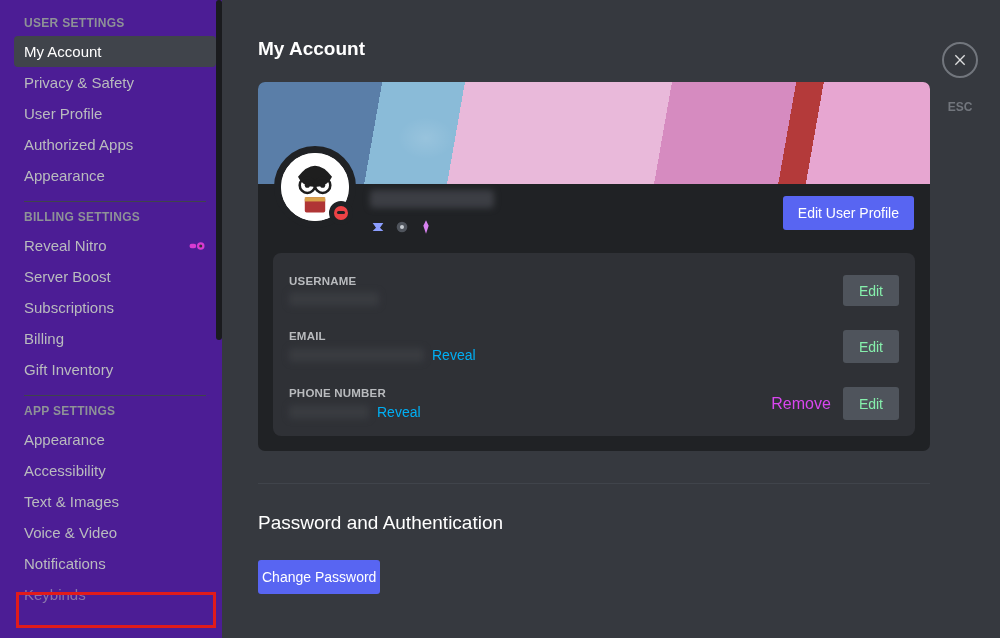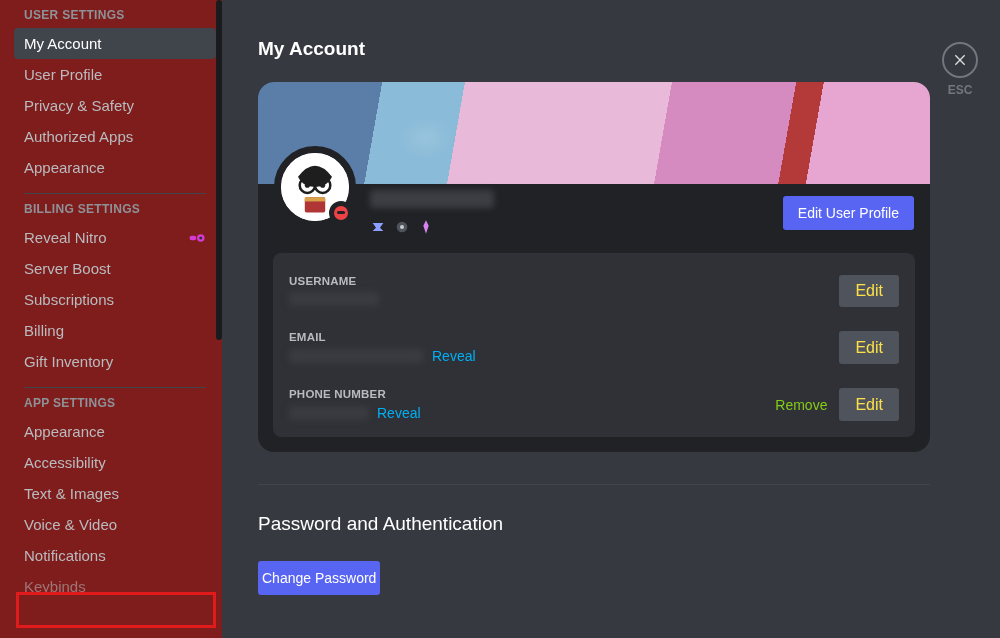--- a/index.html
+++ b/index.html
@@ -1,38 +1,38 @@
 <!DOCTYPE html>
 <html><head>
 <meta charset="utf-8">
 <style>
   *{box-sizing:border-box;margin:0;padding:0;font-family:"Segoe UI","Helvetica Neue",Arial,sans-serif;}
   html,body{width:1000px;height:638px;overflow:hidden;background:#36393f;color:#dcddde;}
   .app{display:flex;width:100%;height:100%;}
   
-  .sidebar{flex:0 0 222px;background:#7f1d1d;height:100%;overflow-y:auto;padding:0 6px 12px 14px;position:relative;}
+  .sidebar{flex:0 0 222px;background:#4c1d95;height:100%;overflow-y:auto;padding:8px 6px 12px 14px;position:relative;}
   .sidebar::-webkit-scrollbar{width:8px;background:#2f3136;}
   .sidebar::-webkit-scrollbar-thumb{background:#202225;border-radius:4px;}
   .sidebar-scrollthumb{position:absolute;right:0;top:0;width:6px;height:340px;background:#1a1b1e;border-radius:3px;}
   .section-header{font-size:12px;font-weight:700;color:#8e9297;letter-spacing:.3px;margin:8px 0 6px 10px;}
   .side-item{display:flex;align-items:center;font-size:15px;color:#b9bbbe;padding:7px 10px;border-radius:4px;cursor:pointer;position:relative;}
   .side-item.selected{background:#40444b;color:#fff;}
   .side-item .badge-nitro{margin-left:auto;display:flex;align-items:center;color:#d73bd1;}
   .divider{height:1px;background:#40444b;margin:10px 10px 8px 10px;}
   .highlight-box{position:absolute;border:3px solid #e11b1b;pointer-events:none;}
   
   .content{flex:1;position:relative;height:100%;overflow:hidden;background:#36393f;}
   .content-inner{padding:38px 70px 0 36px;height:100%;overflow-y:auto;}
   h2.page-title{font-size:19px;font-weight:600;color:#fff;margin-bottom:22px;}
-  .close-col{position:absolute;top:42px;right:22px;display:flex;flex-direction:column;align-items:center;gap:5px;}
+  .close-col{position:absolute;top:42px;right:22px;display:flex;flex-direction:column;align-items:center;gap:22px;}
   .close-btn{width:36px;height:36px;border:2px solid #72767d;border-radius:50%;display:flex;align-items:center;justify-content:center;color:#dcddde;cursor:pointer;}
   .close-btn svg{width:16px;height:16px;stroke:#dcddde;stroke-width:2;}
   .esc{font-size:12px;color:#72767d;font-weight:600;}
   
-  .profile-card{background:#202225;border-radius:16px;overflow:hidden;}
+  .profile-card{background:#202225;border-radius:7px;overflow:hidden;}
   .banner{height:102px;position:relative;background:
     linear-gradient(100deg,#5a7ea8 0 18%,#8abbd8 18% 30%,#e9b9da 30% 60%,#d68bc0 60% 78%,#b43a3a 78% 82%,#e7a6d1 82% 100%);
     background-blend-mode:normal;}
   .banner::after{content:"";position:absolute;inset:0;background:
     radial-gradient(40px 30px at 25% 55%, rgba(255,255,255,.12), transparent 70%);
   }
   .head-row{display:flex;align-items:center;padding:0 16px 10px 16px;position:relative;}
   .avatar-wrap{position:relative;margin-top:-46px;}
   .avatar{width:82px;height:82px;border-radius:50%;border:7px solid #202225;background:#fff;display:flex;align-items:center;justify-content:center;overflow:hidden;}
   .avatar svg{width:72px;height:72px;}
@@ -45,41 +45,41 @@
   .btn-primary{margin-left:auto;margin-top:6px;background:#5865f2;color:#fff;border:none;font-size:14px;font-weight:500;padding:9px 15px;border-radius:3px;cursor:pointer;}
   
   .info-box{background:#2f3136;margin:8px 15px 15px 15px;border-radius:8px;padding:16px 16px 10px 16px;}
   .field{display:flex;padding:6px 0 18px 0;}
   .field:last-child{padding-bottom:6px;}
   .field-text{flex:1;}
   .field-label{font-size:11.5px;font-weight:700;color:#b9bbbe;letter-spacing:.2px;margin-bottom:5px;}
   .field-value{display:flex;align-items:center;gap:8px;}
   .redact{height:14px;background:#393b40;border-radius:3px;filter:blur(3px);}
   .reveal{color:#00aff4;font-size:14px;cursor:pointer;}
-  .btn-grey{background:#4f545c;color:#fde047;border:none;font-size:16px;font-weight:500;padding:7px 16px;border-radius:3px;cursor:pointer;}
-  .btn-ghost{background:transparent;color:#84cc16;border:none;font-size:14px;font-weight:500;padding:7px 12px;cursor:pointer;}
+  .btn-grey{background:#4f545c;color:#86efac;border:none;font-size:14px;font-weight:500;padding:7px 16px;border-radius:3px;cursor:pointer;}
+  .btn-ghost{background:transparent;color:#d946ef;border:none;font-size:16px;font-weight:500;padding:7px 12px;cursor:pointer;}
   .hr{height:1px;background:#40444b;margin:32px 0 28px 0;}
   h3.section-title{font-size:19px;font-weight:400;color:#fff;margin-bottom:20px;}
 </style>
 </head>
 <body>
 
 <div class="app">
 
   <nav class="sidebar">
     <div class="section-header">USER SETTINGS</div>
 
     <div class="side-item selected">
         <span>My Account</span>
       </div>
     <div class="side-item">
+        <span>Privacy &amp; Safety</span>
+      </div>
+    <div class="side-item">
         <span>User Profile</span>
-      </div>
-    <div class="side-item">
-        <span>Privacy &amp; Safety</span>
       </div>
     <div class="side-item">
         <span>Authorized Apps</span>
       </div>
     <div class="side-item">
         <span>Appearance</span>
       </div>
 
     <div class="divider"></div>
     <div class="section-header">BILLING SETTINGS</div>

